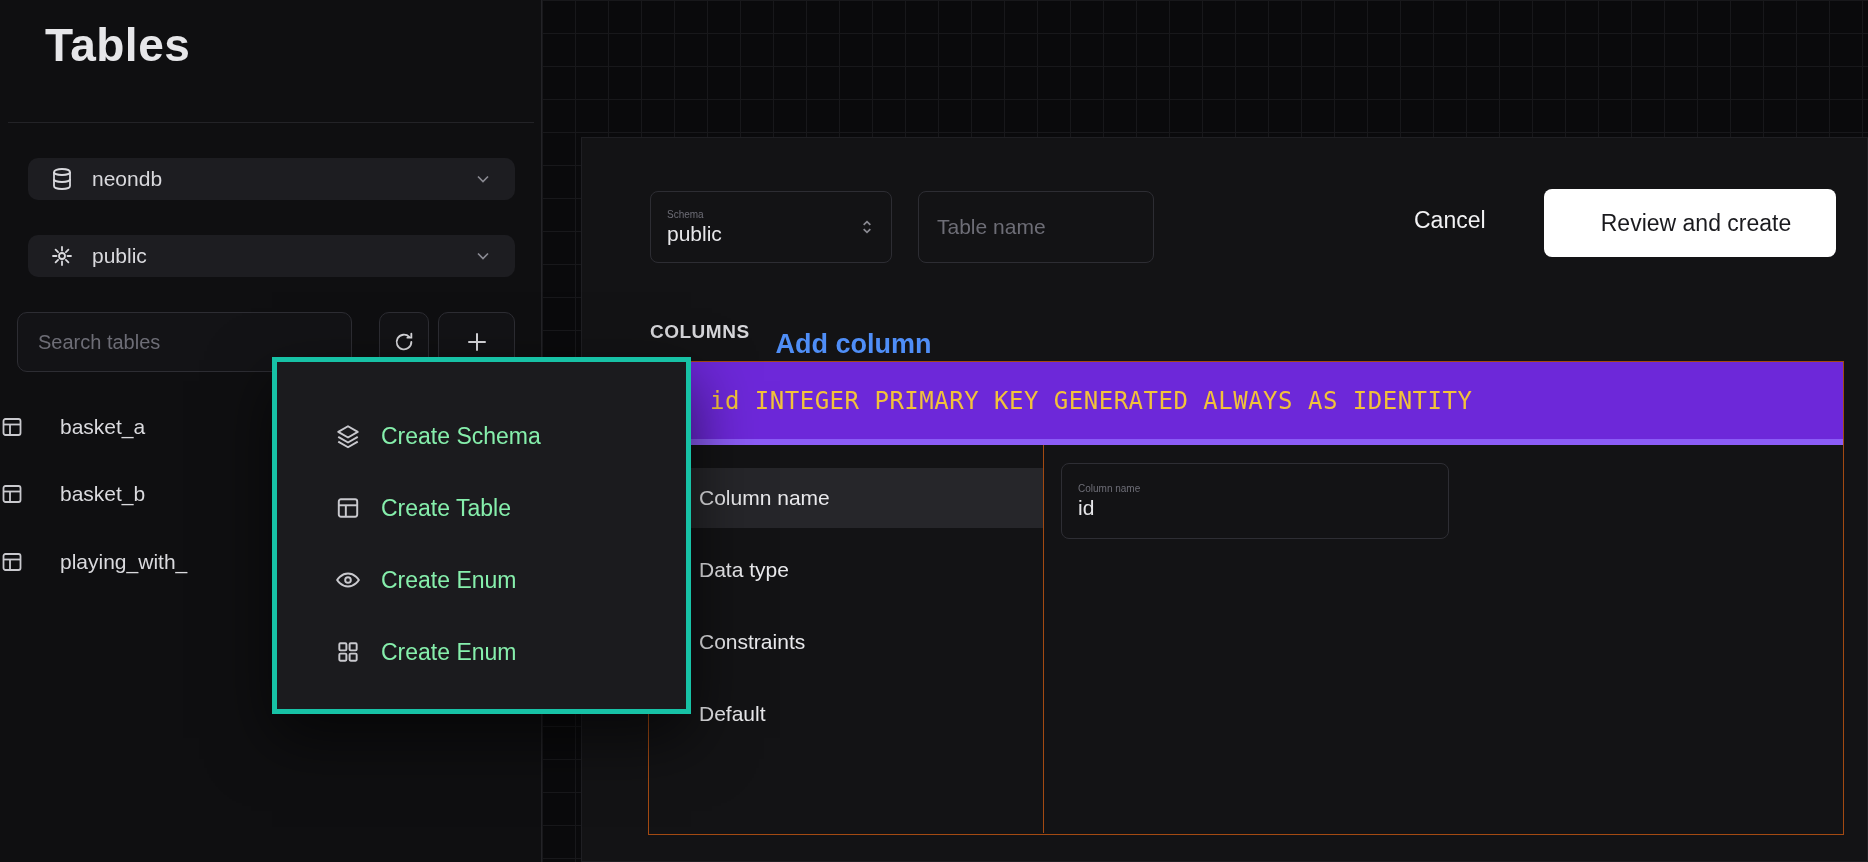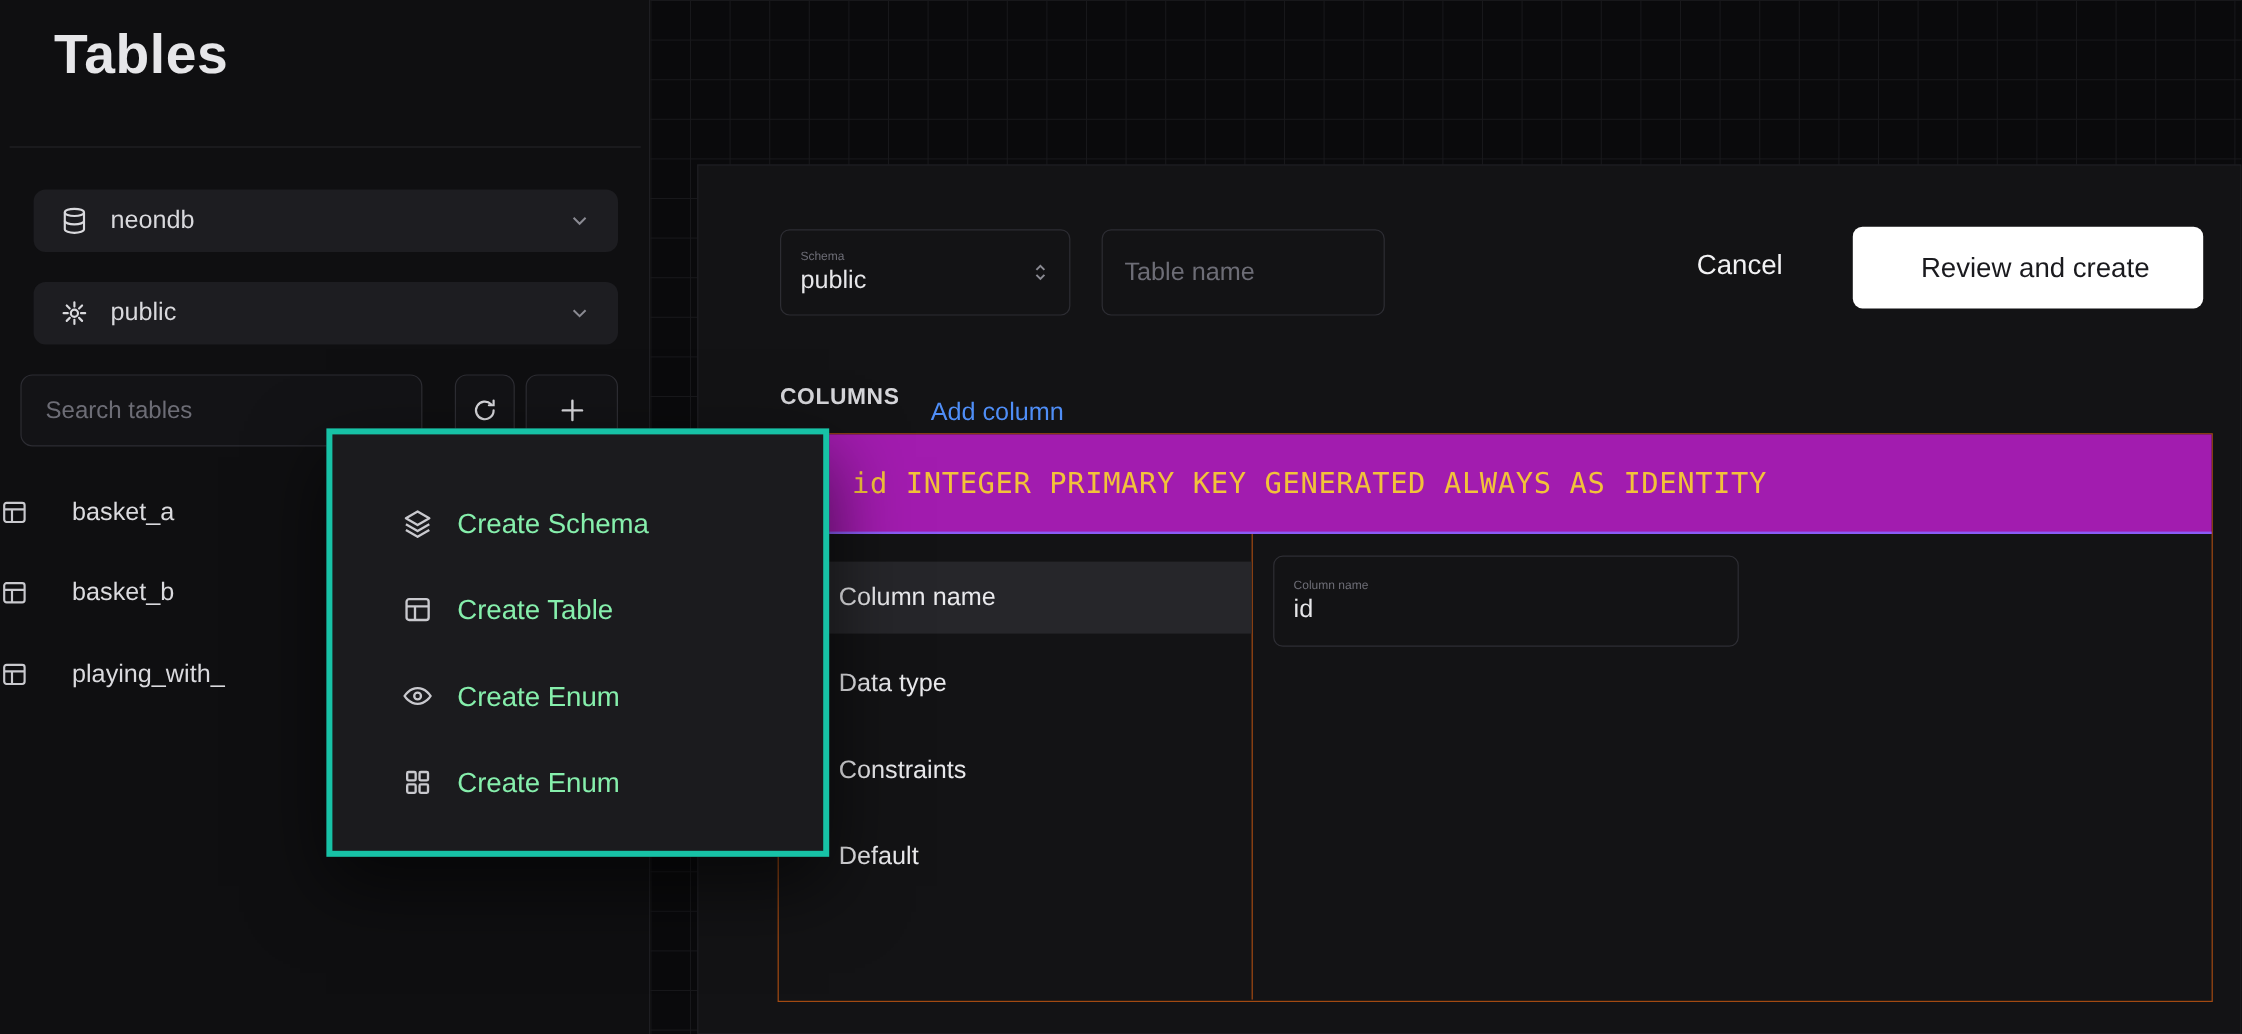--- a/index.html
+++ b/index.html
@@ -17,21 +17,21 @@
     position:absolute; left:0; top:0; width:542px; height:862px;
     background:#0f0f11; border-right:1px solid #232327;
   }
   .sidebar h1 {
     position:absolute; left:45px; top:18px;
     font-size:46px; font-weight:700; color:#e6e6e9; letter-spacing:.5px;
   }
   .sb-divider { position:absolute; top:122px; left:8px; width:526px; height:1px; background:#232327; }
 
   .sb-select {
-    position:absolute; left:28px; width:487px; height:52px;
+    position:absolute; left:28px; width:487px; height:42px;
     background:#1d1d21; border-radius:10px;
     display:flex; align-items:center; gap:18px;
     padding:0 22px; font-size:21px; color:#d9d9dd; cursor:pointer;
   }
   .sb-select .chev { margin-left:auto; color:#8a8a92; }
   #db-select { top:158px; }
   #schema-select { top:235px; }
 
   .search-input {
     position:absolute; left:17px; top:312px; width:335px; height:60px;
@@ -96,28 +96,28 @@
     position:absolute; left:962px; top:51px; width:292px; height:68px;
     background:#ffffff; color:#1a1a1e; border:none; border-radius:8px;
     font-size:23px; font-weight:500; font-family:inherit; cursor:pointer;padding-left:12px;
   }
 
   .columns-row {
     position:absolute; left:68px; top:179px; height:30px;
     display:flex; align-items:center; gap:26px;
   }
   .columns-heading { font-size:19px; font-weight:700; color:#d6d6da; letter-spacing:.5px; }
-  .add-column { font-size:21px; color:#4f8ef7; font-weight:400; cursor:pointer; text-decoration:none;margin-top:24px; }
+  .add-column { font-size:27px; color:#4f8ef7; font-weight:700; cursor:pointer; text-decoration:none;margin-top:24px; }
 
   .col-editor {
     position:absolute; left:66px; top:223px; width:1196px; height:474px;
     border:1px solid #a34a12;
   }
   .sql-row {
-    height:83px; background:#a21caf; border-bottom:2px solid #8b5cf6;
+    height:83px; background:#6d28d9; border-bottom:6px solid #8b5cf6;
     display:flex; align-items:center; padding-left:61px; cursor:pointer;
   }
   .sql-row code {
     font-family:"DejaVu Sans Mono", monospace;
     font-size:24px; color:#f2c23a; letter-spacing:.5px; white-space:nowrap;
   }
   .col-body { display:flex; height:calc(100% - 84px); }
   .col-tabs { width:395px; border-right:1px solid #a34a12; padding-top:23px; }
   .tab {
     height:60px; margin-bottom:12px; display:flex; align-items:center;

